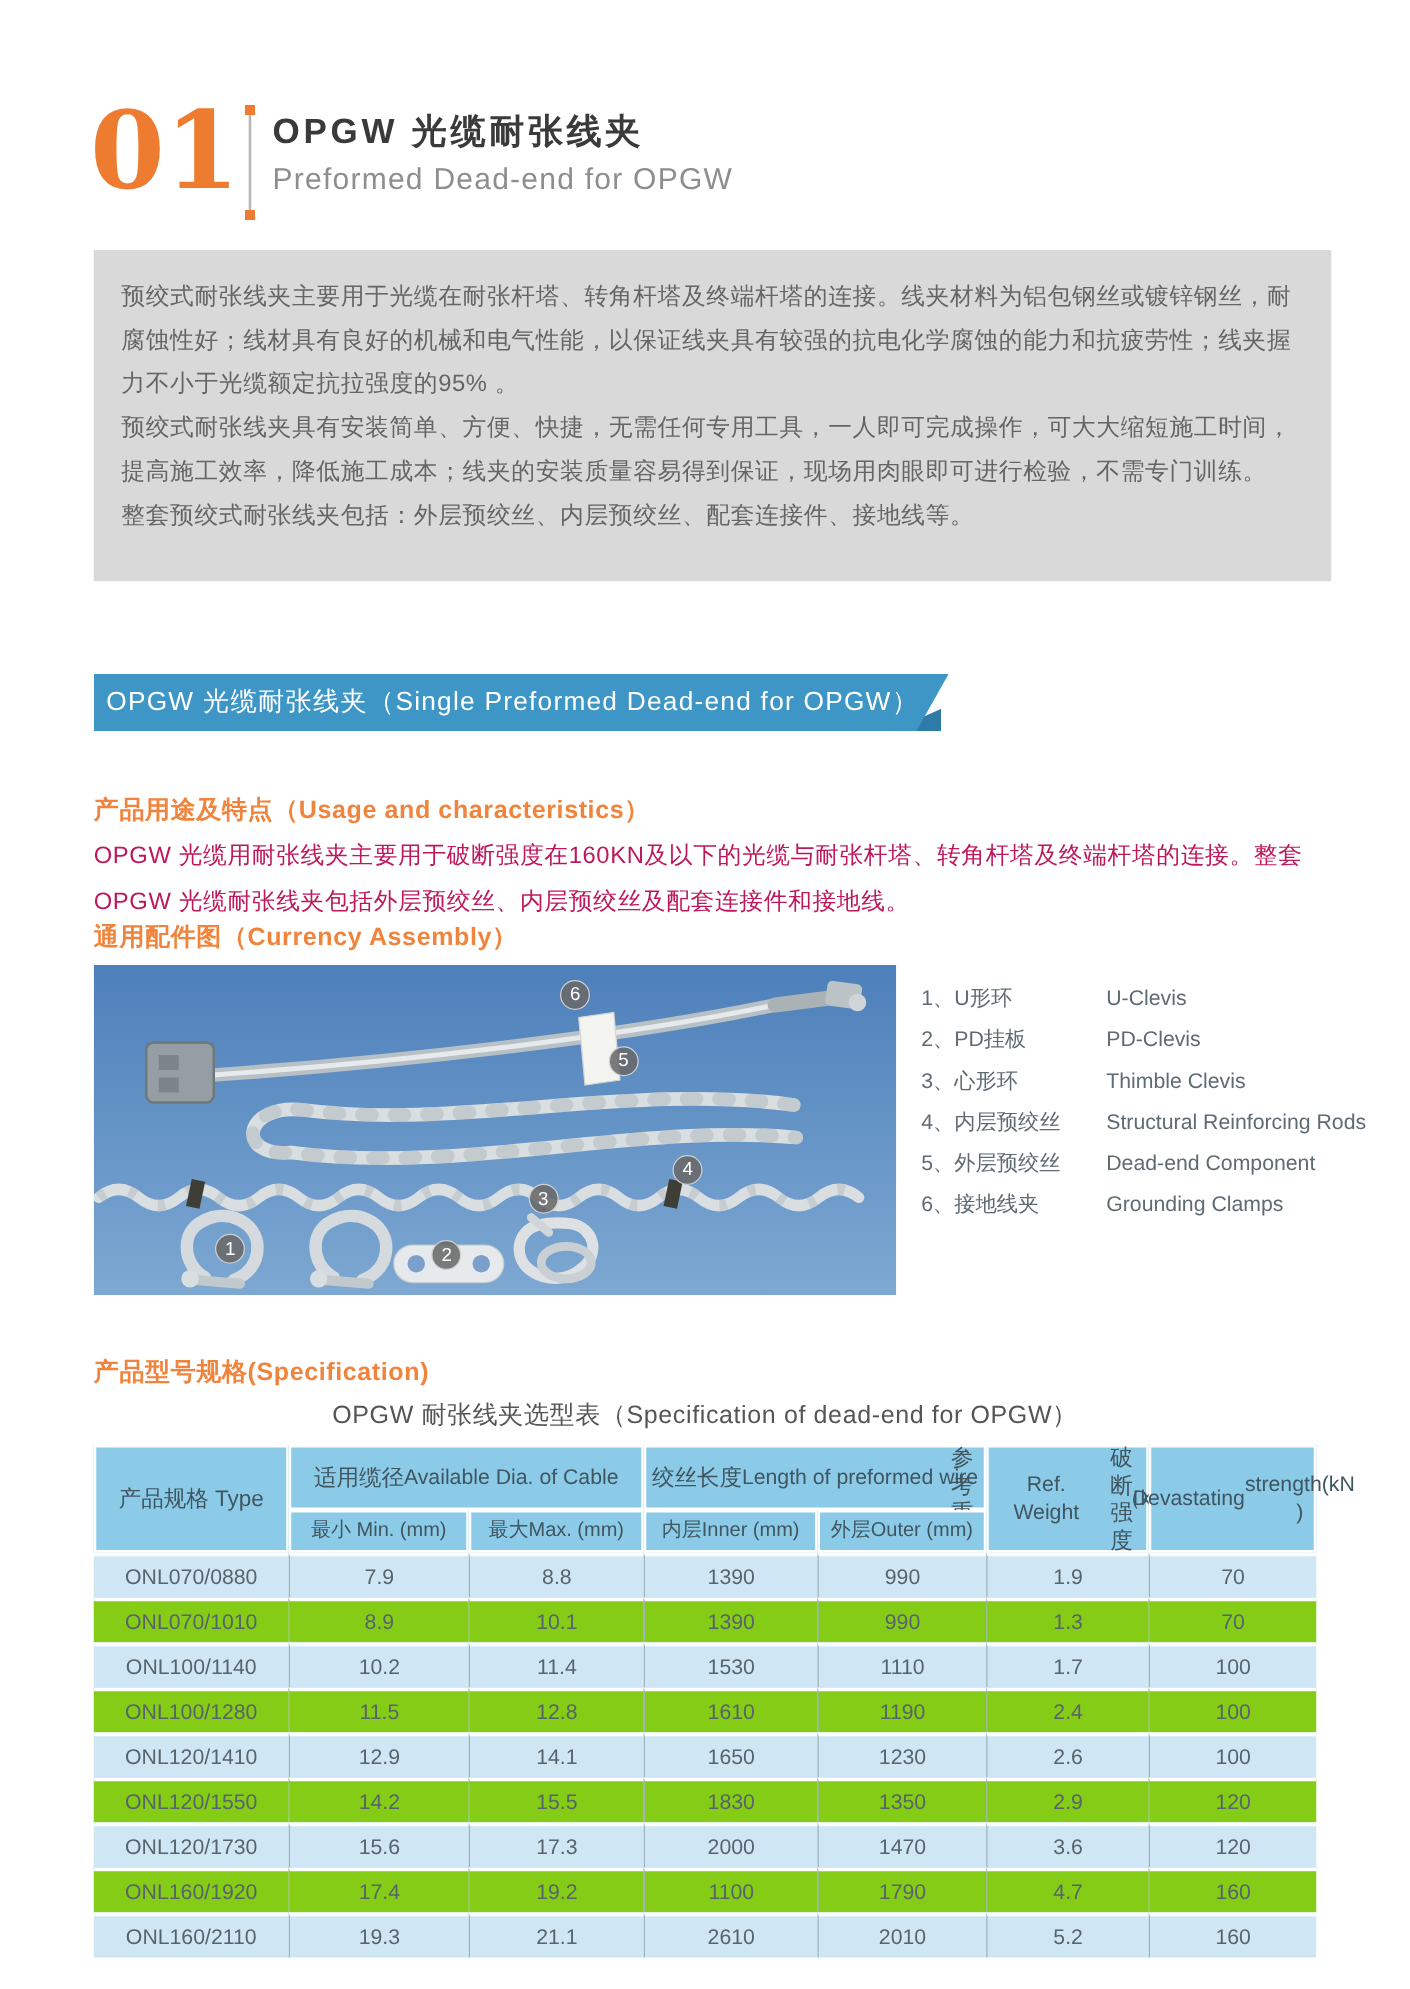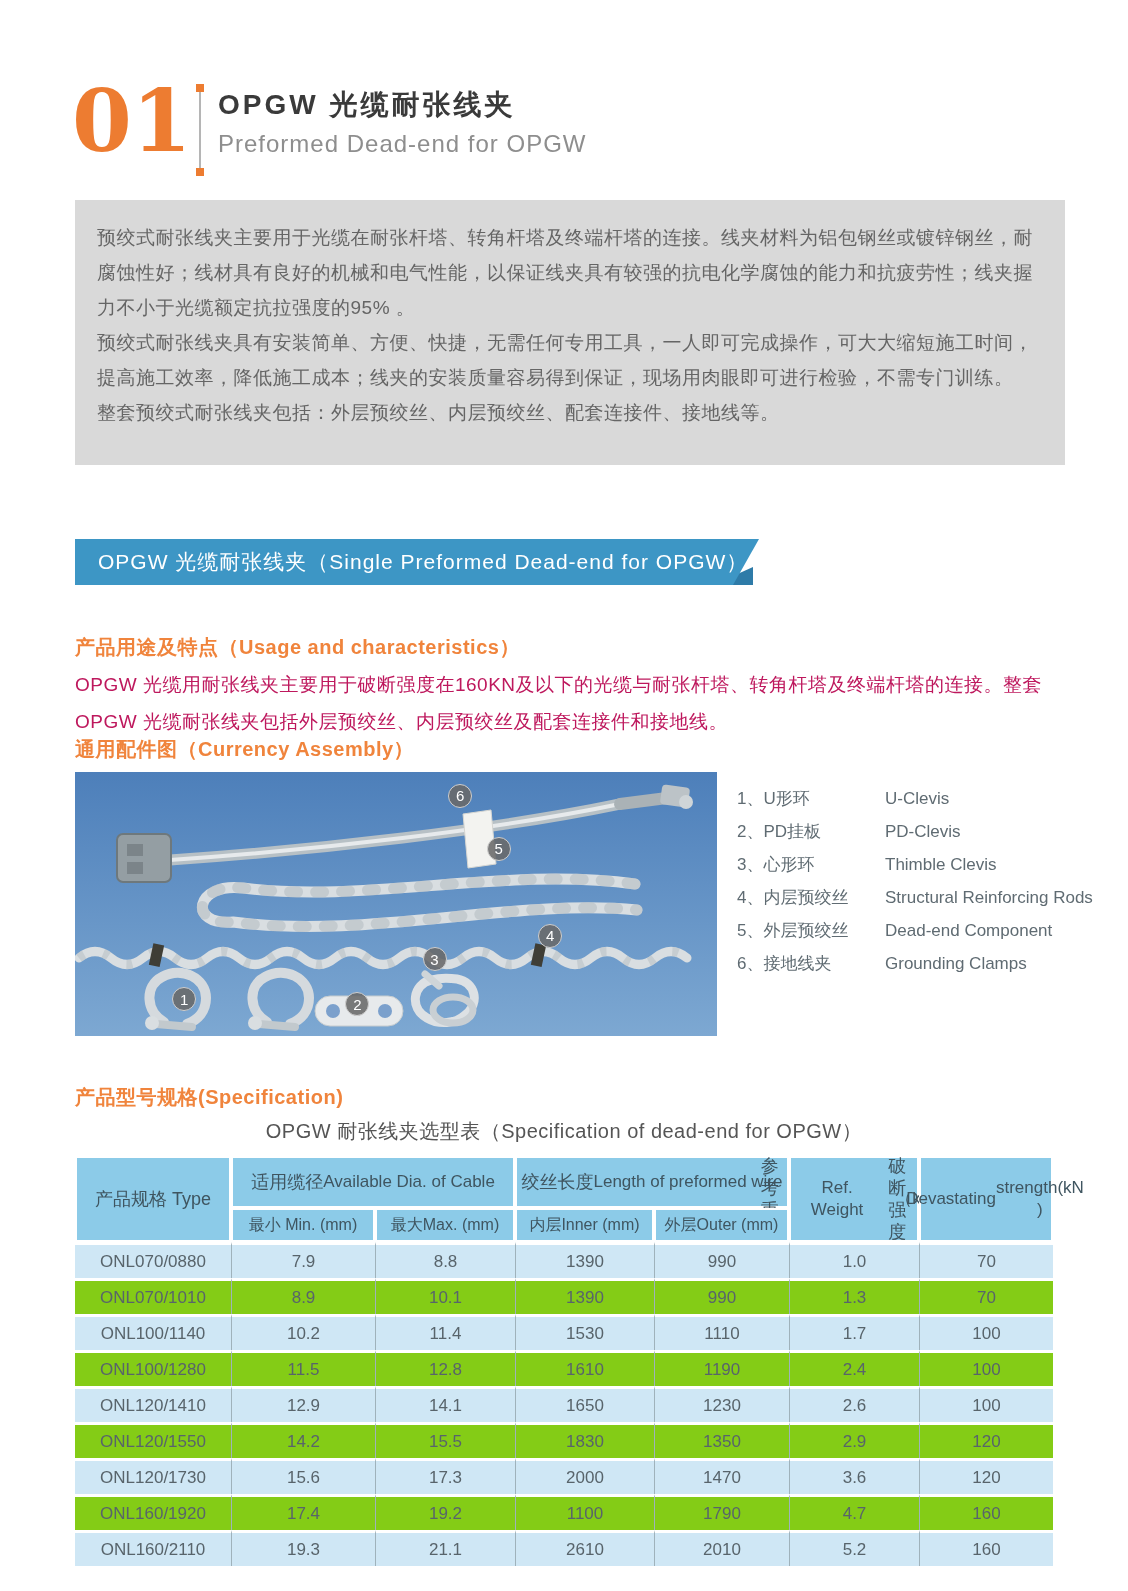--- a/index.html
+++ b/index.html
@@ -34,21 +34,21 @@
   .intro-box{position:absolute;left:75px;top:200px;width:990px;height:265px;
              background:var(--intro-gray);padding:20px 22px;overflow:hidden;}
   .intro-box p{font-size:19px;line-height:35px;color:#656565;letter-spacing:.5px;}
 
   
   .banner-wrap{position:absolute;left:75px;top:539px;width:684px;height:46px;}
   .banner-fold{position:absolute;right:6px;bottom:0;width:40px;height:18px;
                background:var(--banner-fold);clip-path:polygon(0 100%,100% 0,100% 100%);}
   .banner{position:absolute;left:0;top:0;width:100%;height:46px;background:var(--banner-blue);
           clip-path:polygon(0 0,100% 0,calc(100% - 26px) 100%,0 100%);
-          color:#fff;font-size:21px;line-height:46px;padding-left:23px;letter-spacing:1px;}
+          color:#fff;font-size:21px;line-height:46px;padding-left:10px;letter-spacing:1px;}
 
   
   .sec-head{position:absolute;left:75px;font-size:20px;font-weight:700;
             color:var(--heading-orange);letter-spacing:.5px;}
   .usage-text{position:absolute;left:75px;top:666px;width:990px;font-size:19px;
               line-height:37px;color:#be185d;letter-spacing:.5px;}
 
   
   .photo{position:absolute;left:75px;top:772px;width:642px;height:264px;}
   .photo svg{position:absolute;inset:0;}
@@ -232,21 +232,21 @@
     <div class="th th-sub" style="grid-column:2;grid-row:2">最小 Min. (mm)</div>
     <div class="th th-sub" style="grid-column:3;grid-row:2">最大Max. (mm)</div>
     <div class="th th-sub" style="grid-column:4;grid-row:2">内层Inner (mm)</div>
     <div class="th th-sub" style="grid-column:5;grid-row:2">外层Outer (mm)</div>
 
   <div class="td c0 row-even">ONL070/0880</div>
       <div class="td c1 row-even">7.9</div>
       <div class="td c2 row-even">8.8</div>
       <div class="td c3 row-even">1390</div>
       <div class="td c4 row-even">990</div>
-      <div class="td c5 row-even">1.0</div>
+      <div class="td c5 row-even">1.9</div>
       <div class="td c6 row-even">70</div>
       <div class="td c0 row-odd">ONL070/1010</div>
       <div class="td c1 row-odd">8.9</div>
       <div class="td c2 row-odd">10.1</div>
       <div class="td c3 row-odd">1390</div>
       <div class="td c4 row-odd">990</div>
       <div class="td c5 row-odd">1.3</div>
       <div class="td c6 row-odd">70</div>
       <div class="td c0 row-even">ONL100/1140</div>
       <div class="td c1 row-even">10.2</div>

